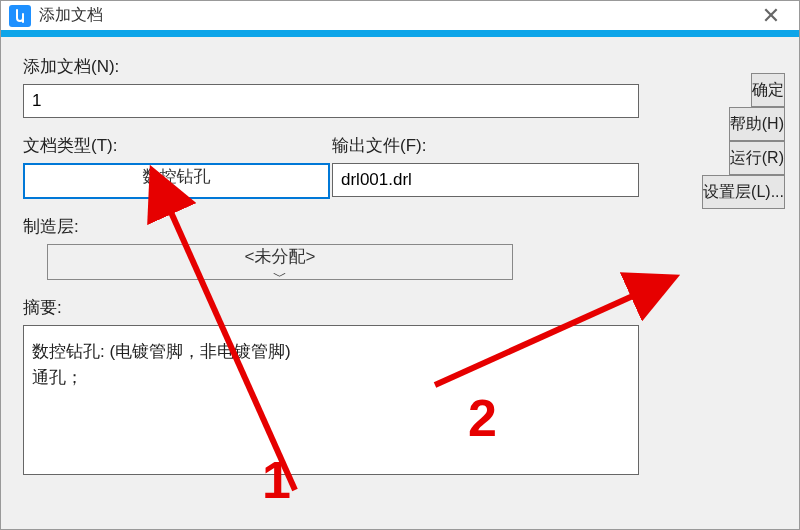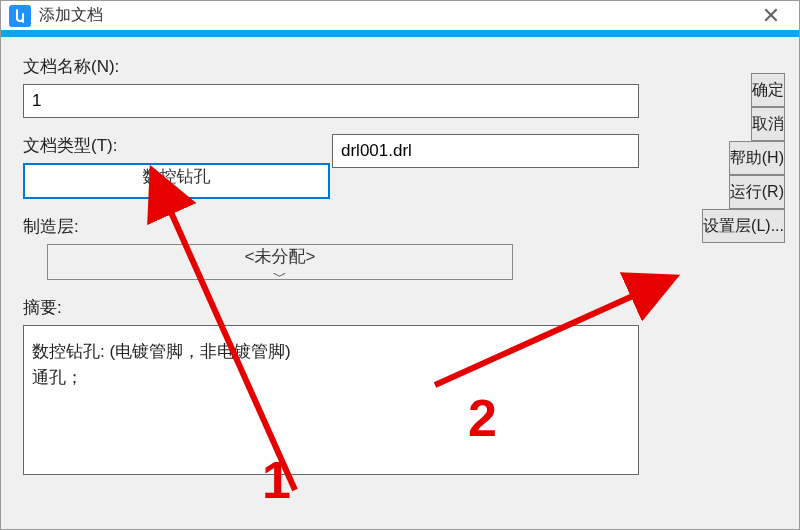--- a/index.html
+++ b/index.html
@@ -151,32 +151,33 @@
           <path d="M5 2 L5 10 M5 10 A3 3 0 1 0 11 10 M11 6 L11 14" stroke="#fff" stroke-width="2" fill="none" stroke-linecap="round"></path>
         </svg>
     </div>
     <div class="title-text">添加文档</div>
     <div class="close-x">✕</div>
   </div>
 
   <div class="content">
     <div class="left-col">
 
-      <div class="label">文档名称(N):</div>
+      <div class="label">添加文档(N):</div>
       <input class="text-input" type="text" value="1" style="">
 
       <div class="row-pair">
         <div class="col-item">
           <div class="label">文档类型(T):</div>
           <div class="dropdown">
             <span>数控钻孔</span>
             <span class="chev">﹀</span>
           </div>
         </div>
         <div class="col-item">
+          <div class="label">输出文件(F):</div>
           <input class="text-input" type="text" value="drl001.drl" style="">
         </div>
       </div>
 
       <div style="margin-top:16px;">
         <div class="label">制造层:</div>
         <div class="dropdown gray" style="width:466px;margin-left:24px;">
           <span>&lt;未分配&gt;</span>
           <span class="chev">﹀</span>
         </div>
@@ -185,21 +186,20 @@
       <div style="margin-top:16px;">
         <div class="label">摘要:</div>
         <div class="summary-box">数控钻孔: (电镀管脚，非电镀管脚)
 通孔；</div>
       </div>
 
     </div>
 
     <div class="right-col">
       <button class="btn">确定</button>
-      <button class="btn">取消</button>
       <button class="btn">帮助(H)</button>
       <button class="btn">运行(R)</button>
       <button class="btn">设置层(L)...</button>
     </div>
   </div>
 </div>
 
 <div class="annotation-layer">
   <svg width="800" height="530" viewBox="0 0 800 530" style="position:absolute;top:0;left:0;">
     <defs>

